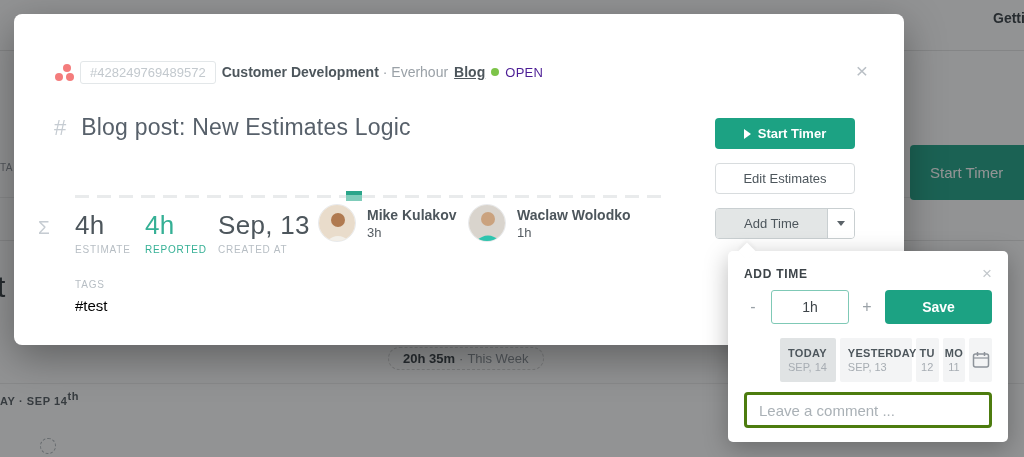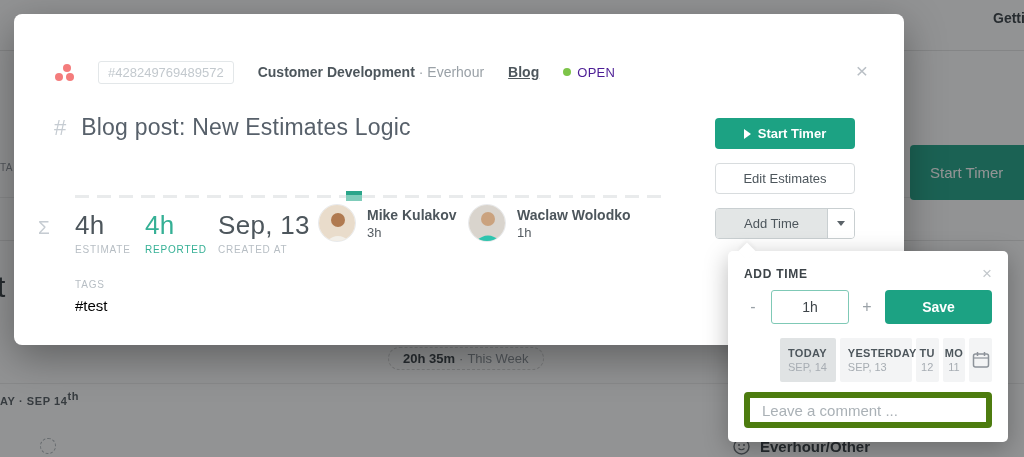--- a/index.html
+++ b/index.html
@@ -42,21 +42,21 @@
 
   
   .overlay { position:absolute; inset:0; background:rgba(10,12,14,0.44); z-index:1; }
 
   
   .modal {
     position:absolute; left:14px; top:14px; width:890px; height:331px;
     background:#fff; border-radius:8px; z-index:2;
     box-shadow:0 12px 40px rgba(0,0,0,.35);
   }
-  .m-header { position:absolute; left:40px; top:45px; display:flex; align-items:center; gap:24px; height:26px; }
+  .m-header { position:absolute; left:40px; top:45px; display:flex; align-items:center; gap:6px; height:26px; }
   .asana-logo { width:20px; height:17px; position:relative; flex:0 0 auto; }
   .asana-logo i { position:absolute; width:8px; height:8px; border-radius:50%; background:#f47c7c; }
   .asana-logo i:nth-child(1){ left:9px; top:0; }
   .asana-logo i:nth-child(2){ left:1px; top:9px; }
   .asana-logo i:nth-child(3){ left:12px; top:9px; }
   .task-id {
     border:1px solid #e3e7e9; border-radius:3px; padding:3px 9px;
     font-size:13px; color:#c3c9ce; background:#fff;
   }
   .project-line { font-size:14px; }
@@ -136,21 +136,21 @@
     padding:0 8px; gap:2px; font-family:inherit;
   }
   .date-btn.wide { width:72px; }
   .date-btn.narrow { width:32px; align-items:center; padding:0; }
   .date-btn.selected { background:#e0e3e4; }
   .date-btn .d-top { font-size:11px; font-weight:700; color:#4d565c; letter-spacing:.3px; }
   .date-btn .d-bot { font-size:11px; color:#a7adb3; }
   .cal-btn { width:32px; height:44px; background:#f3f4f5; border:none; border-radius:2px; cursor:pointer;
     display:flex; align-items:center; justify-content:center; }
   .comment-input {
-    width:100%; height:36px; border:6px solid #4d7c0f; border-radius:4px;
+    width:100%; height:36px; border:3px solid #4d7c0f; border-radius:4px;
     font-size:15px; color:#0369a1; padding:0 12px; font-family:inherit; outline:none;
   }
   .comment-input::placeholder { color:#aab1b6; }
 </style>
 </head>
 <body>
 
 <div class="bg-page">
   <div class="bg-header-line"></div>
   <div class="bg-line2"></div>
@@ -162,29 +162,20 @@
   <div class="bg-edge-t">t</div>
   <div class="bg-week-pill">
     <span class="tot">20h 35m</span>
     <span class="lbl">·</span>
     <span class="lbl">This Week</span>
   </div>
   <div class="bg-day-header"><span>AY · SEP 14</span><sup>th</sup></div>
   <div class="bg-task-row bg-task-left">
     <span class="dashed-circle"></span>
   </div>
-  <div class="bg-task-row bg-task-right">
-    <svg width="17" height="17" viewBox="0 0 17 17">
-      <circle cx="8.5" cy="8.5" r="7.5" fill="none" stroke="#6b7177" stroke-width="1.4"></circle>
-      <circle cx="6" cy="7" r="1" fill="#6b7177"></circle>
-        <circle cx="11" cy="7" r="1" fill="#6b7177"></circle>
-      <path d="M5.5 10.5 Q8.5 13 11.5 10.5" fill="none" stroke="#6b7177" stroke-width="1.2"></path>
-    </svg>
-    <span class="bg-task-name2">Everhour/Other</span>
-  </div>
 </div>
 
 <div class="overlay"></div>
 
 <div class="modal">
 
   <div class="m-header">
     <span class="asana-logo">
         <i></i>
         <i></i>

